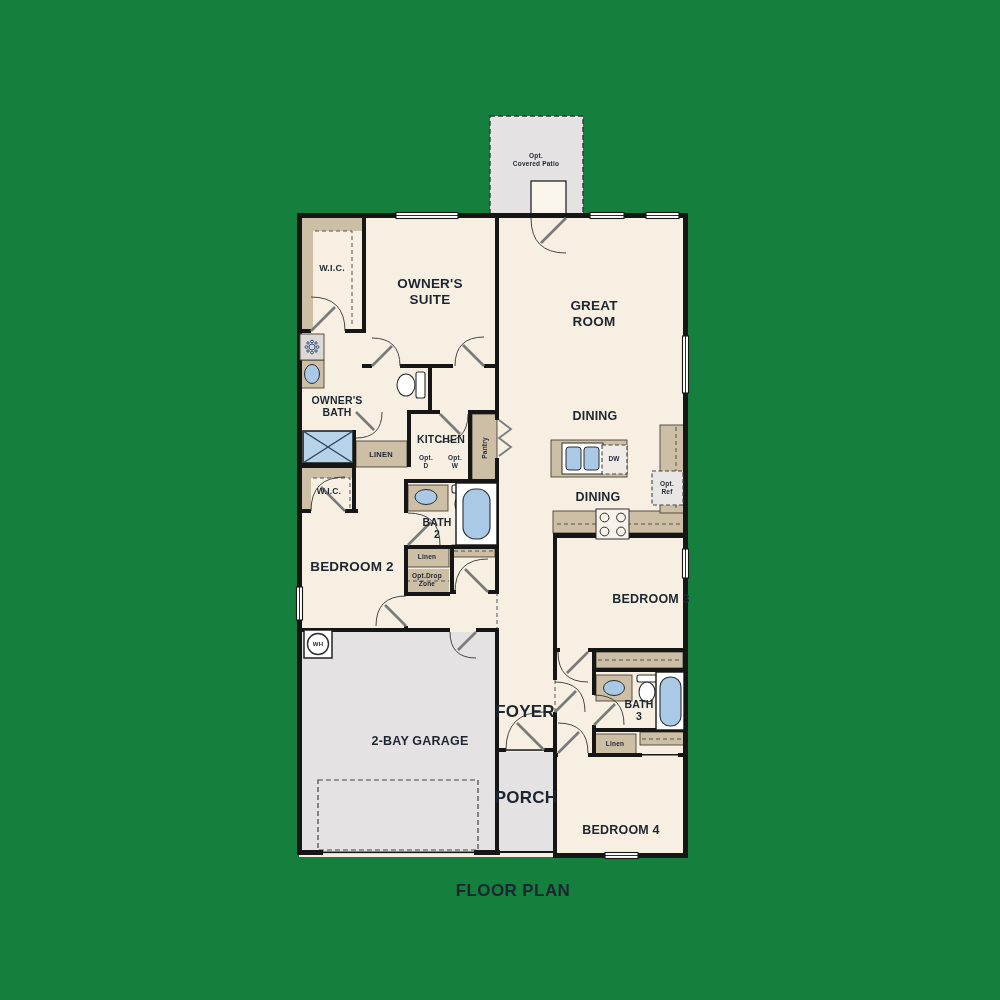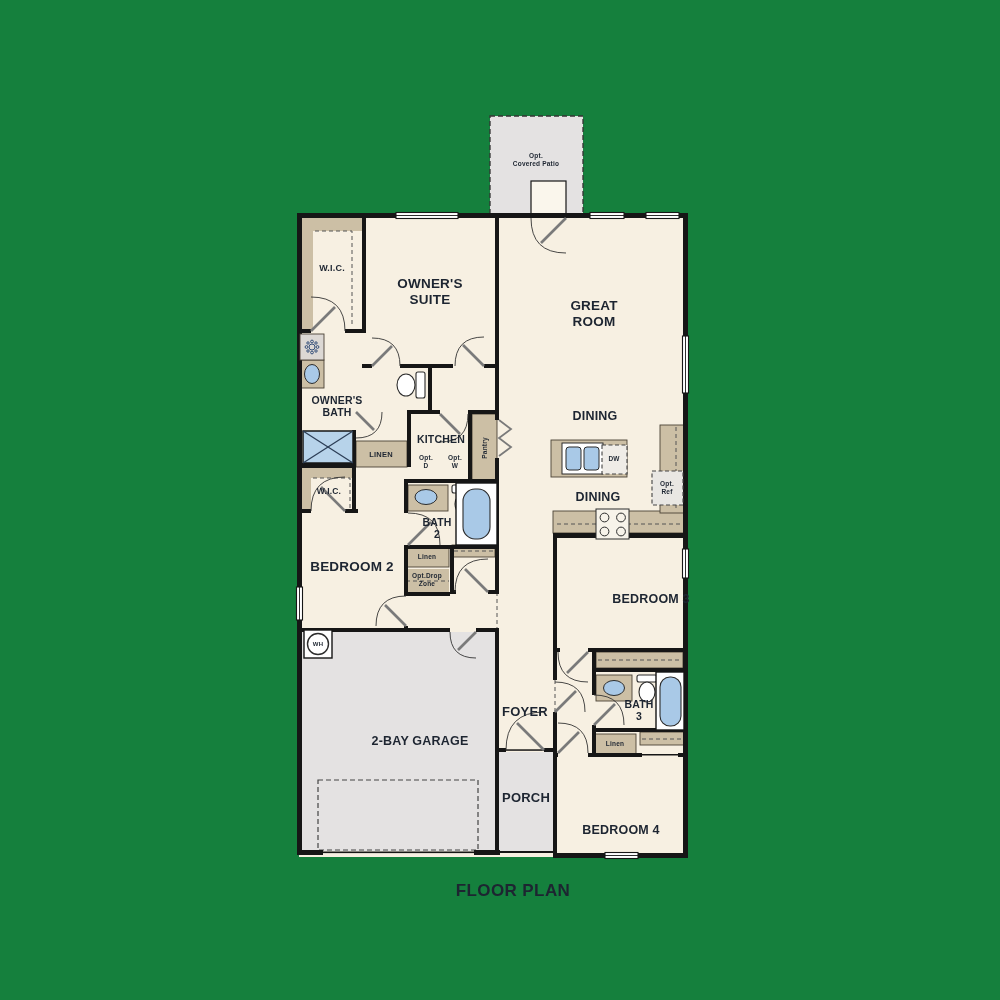--- a/index.html
+++ b/index.html
@@ -2,21 +2,21 @@
 <html><head>
 <meta charset="utf-8">
 <style>
   html,body{margin:0;padding:0;background:#ffffff;}
   #stage{position:relative;width:1000px;height:1000px;background:#15803d;overflow:hidden;
          font-family:"Liberation Sans", sans-serif;}
   svg{position:absolute;left:0;top:0;}
   .lbl{position:absolute;transform:translate(-50%,-50%);color:#1d2531;font-weight:bold;
        white-space:pre-line;text-align:center;line-height:1.18;letter-spacing:.2px;}
   .lbl.vert{transform:translate(-50%,-50%) rotate(-90deg);}
-  .t14{font-size:13.5px;} .t13{font-size:12.5px;} .t11{font-size:13px;}
+  .t14{font-size:13.5px;} .t13{font-size:12.5px;} .t11{font-size:17px;}
   .t10{font-size:10.5px;} .t9{font-size:9px;} .t8{font-size:8.5px;}
   .t7{font-size:7.5px;font-weight:bold;} .t6{font-size:6.5px;} .t5{font-size:6px;}
   .title{font-size:17px;letter-spacing:.4px;}
 </style>
 </head>
 <body>
 
 <div id="stage">
 
 <svg width="1000" height="1000" viewBox="0 0 1000 1000">

